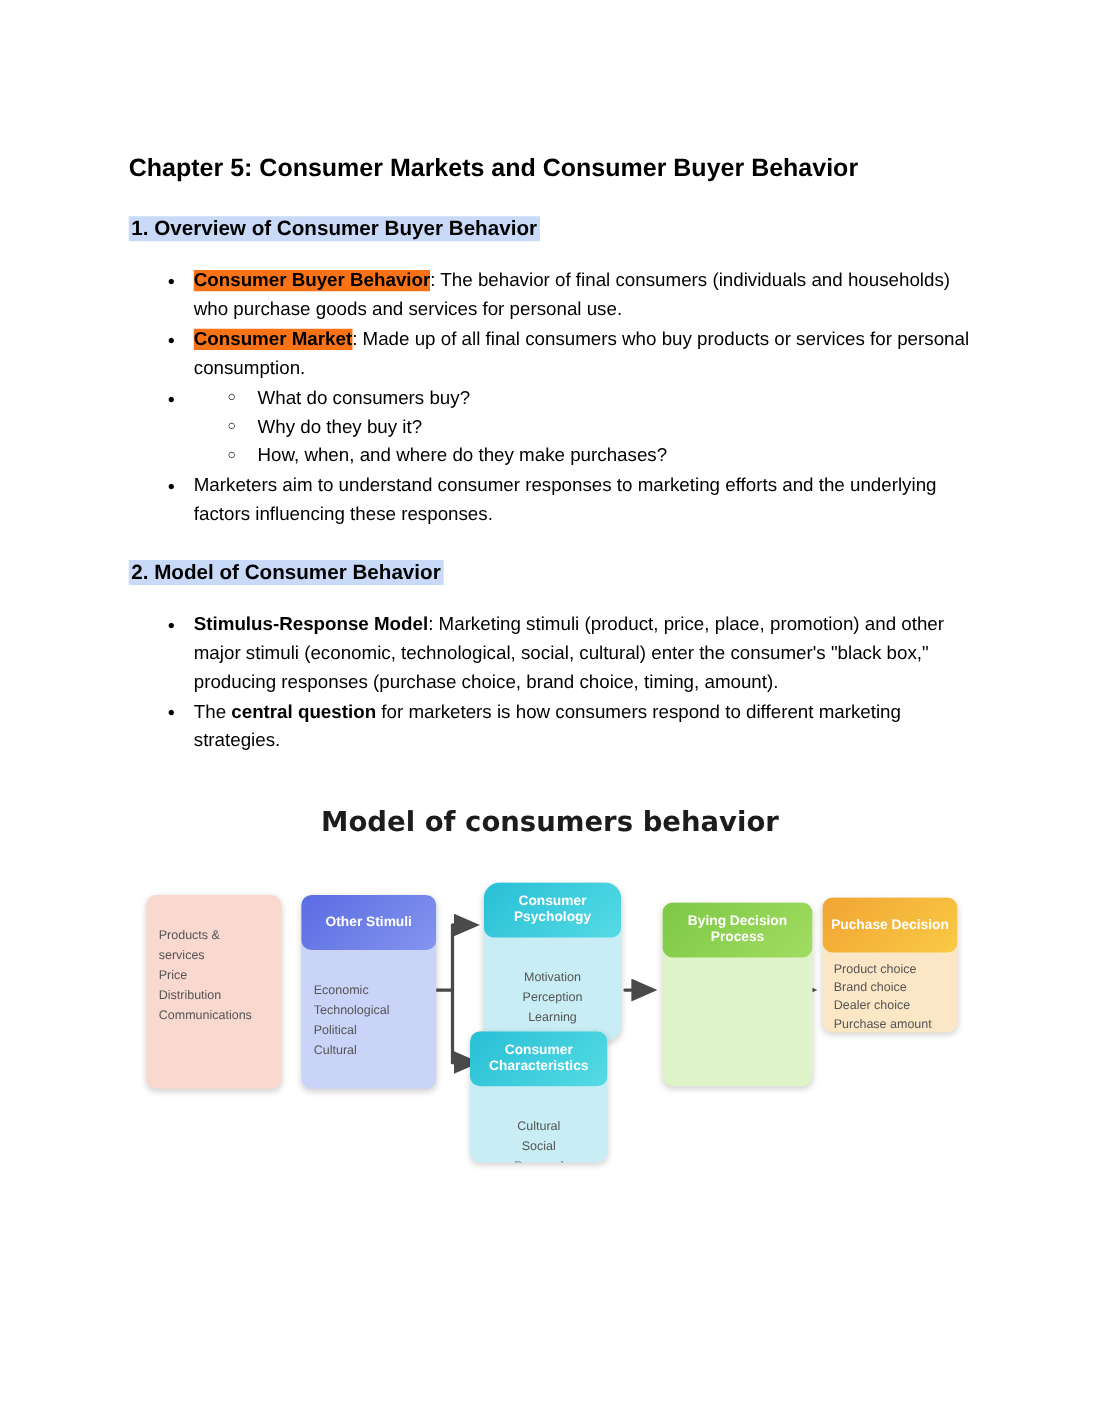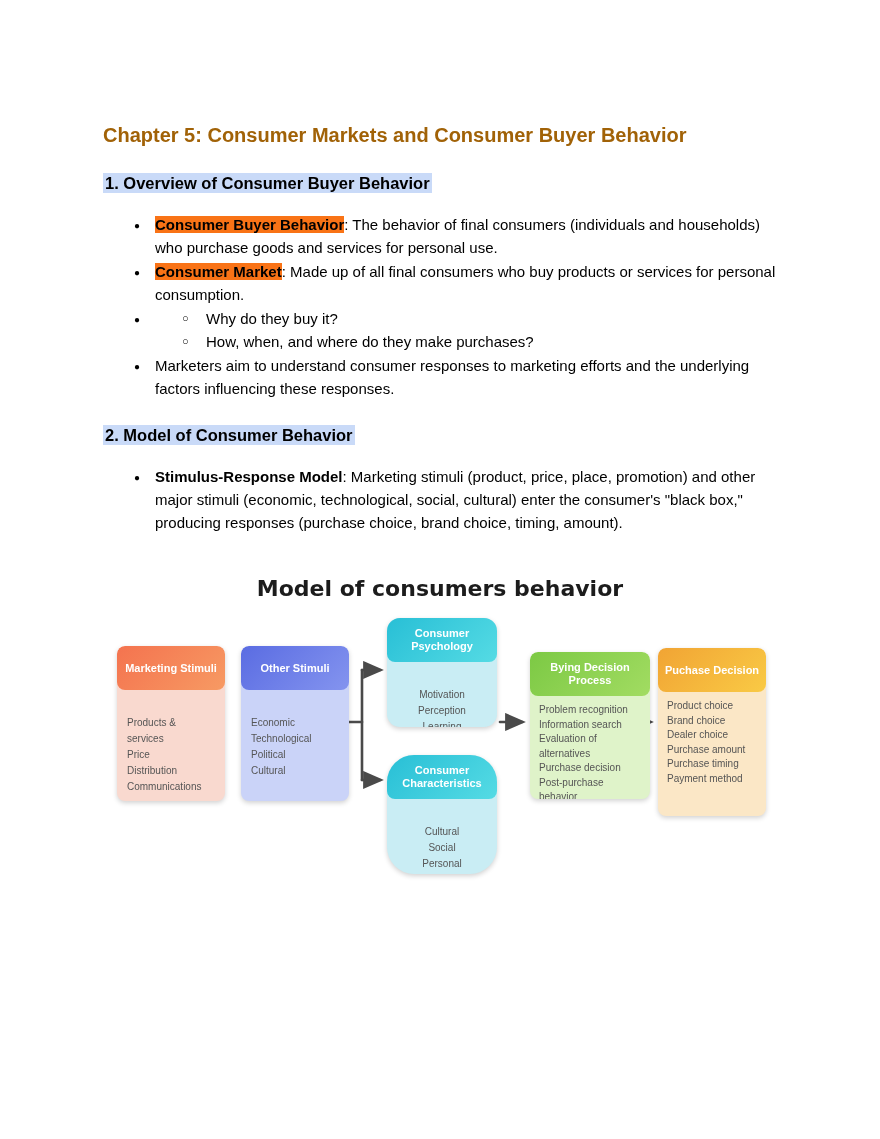--- a/index.html
+++ b/index.html
@@ -3,21 +3,21 @@
 <meta charset="utf-8">
 <style>
   html,body{margin:0;padding:0;background:#fff;}
   body{
     width:880px;height:1139px;position:relative;overflow:hidden;
     font-family:"Liberation Sans","DejaVu Sans",sans-serif;
     color:#000;
   }
   .page{padding:122px 103px 0 103px;}
   h1.doc-title{
-    font-size:20px;line-height:1.3;font-weight:bold;margin:0 0 24px 0;color:#a16207;
+    font-size:20px;line-height:1.3;font-weight:bold;margin:0 0 24px 0;color:#000000;
   }
   h2.sec-heading{
     font-size:16.5px;font-weight:bold;margin:26px 0 20px 0;
   }
   .hl-blue{background:#c9daf8;padding:1px 2px;}
   .hl-yellow{background:#f97316;}
   .bold{font-weight:bold;}
   ul.l1{list-style:none;margin:0 0 6px 0;padding:0 0 0 52px;font-size:15px;line-height:23px;}
   ul.l1 > li{position:relative;margin:0 0 1px 0;}
   ul.l1 > li::before{
@@ -64,31 +64,33 @@
 
   <h1 class="doc-title">Chapter 5: Consumer Markets and Consumer Buyer Behavior</h1>
 
   <h2 class="sec-heading"><span class="hl-blue">1. Overview of Consumer Buyer Behavior</span></h2>
 
   <ul class="l1">
     <li><span class="hl-yellow bold">Consumer Buyer Behavior</span><span>: The behavior of final consumers (individuals and households) who purchase goods and services for personal use.</span></li>
     <li><span class="hl-yellow bold">Consumer Market</span><span>: Made up of all final consumers who buy products or services for personal consumption.</span></li>
     <li>
       <ul class="l2">
+        <li><span>What do consumers buy?</span></li>
         <li><span>Why do they buy it?</span></li>
         <li><span>How, when, and where do they make purchases?</span></li>
       </ul>
     </li>
     <li><span>Marketers aim to understand consumer responses to marketing efforts and the underlying factors influencing these responses.</span></li>
   </ul>
 
   <h2 class="sec-heading"><span class="hl-blue">2. Model of Consumer Behavior</span></h2>
 
   <ul class="l1">
     <li><span class="bold">Stimulus-Response Model</span><span>: Marketing stimuli (product, price, place, promotion) and other major stimuli (economic, technological, social, cultural) enter the consumer's "black box," producing responses (purchase choice, brand choice, timing, amount).</span></li>
+    <li><span>The </span><span class="bold">central question</span><span> for marketers is how consumers respond to different marketing strategies.</span></li>
   </ul>
 
   <div class="diagram">
     <div class="diagram-title">Model of consumers behavior</div>
 
     <svg class="arrows" viewBox="0 0 880 310" xmlns="http://www.w3.org/2000/svg">
       <defs>
         <marker id="ah" markerWidth="9" markerHeight="8" refX="6.5" refY="3.5" orient="auto">
           <path d="M0,0 L8,3.5 L0,7 z" fill="#4a4a4a"></path>
         </marker>
@@ -97,70 +99,62 @@
         <path d="M338 152 H 362"></path>
         <path d="M362 100 V 210"></path>
         <path d="M362 100 H 380" marker-end="url(#ah)"></path>
         <path d="M362 210 H 380" marker-end="url(#ah)"></path>
         <path d="M500 152 H 522" marker-end="url(#ah)"></path>
         <path d="M642 152 H 650" marker-end="url(#ah)"></path>
       </g>
     </svg>
 
     <div class="dbox" style="left: 117px; top: 76px; width: 108px; height: 155px; --h1: #f4734f; --h2: #f79a63; --body: #f9d9cf;">
-      <div class="dbox-header">Marketing Stimuli</div>
       <div class="dbox-body">
         <div>Products &amp; services</div>
         <div>Price</div>
         <div>Distribution</div>
         <div>Communications</div>
       </div>
     </div>
 
     <div class="dbox" style="left: 228px; top: 76px; width: 108px; height: 155px; margin-left: 13px; --h1: #5a6ce2; --h2: #8494ef; --body: #cad3f8;">
       <div class="dbox-header">Other Stimuli</div>
       <div class="dbox-body">
         <div>Economic</div>
         <div>Technological</div>
         <div>Political</div>
         <div>Cultural</div>
       </div>
     </div>
 
-    <div class="dbox" style="left: 387px; top: 48px; width: 110px; height: 109px; border-radius: 13px; --h1: #28bfd6; --h2: #55dbe4; --body: #c9edf4;">
+    <div class="dbox" style="left: 387px; top: 66px; width: 110px; height: 127px; border-radius: 13px; --h1: #28bfd6; --h2: #55dbe4; --body: #c9edf4;">
       <div class="dbox-header">Consumer Psychology</div>
       <div class="dbox-body centered">
         <div>Motivation</div>
         <div>Perception</div>
         <div>Learning</div>
         <div>Memory</div>
       </div>
     </div>
 
-    <div class="dbox" style="left: 387px; top: 185px; width: 110px; height: 119px; border-radius: 27px; --h1: #28bfd6; --h2: #55dbe4; --body: #c9edf4;">
+    <div class="dbox" style="left: 376px; top: 185px; width: 110px; height: 105px; --h1: #28bfd6; --h2: #55dbe4; --body: #c9edf4;">
       <div class="dbox-header">Consumer Characteristics</div>
       <div class="dbox-body centered">
         <div>Cultural</div>
         <div>Social</div>
         <div>Personal</div>
       </div>
     </div>
 
     <div class="dbox" style="left: 530px; top: 82px; width: 120px; height: 147px; --h1: #7cc944; --h2: #a2dc62; --body: #dff3c9;">
       <div class="dbox-header">Bying Decision Process</div>
-      <div class="dbox-body tight">
-        <div>Problem recognition</div>
-        <div>Information search</div>
-        <div>Evaluation of alternatives</div>
-        <div>Purchase decision</div>
-        <div>Post-purchase behavior</div>
-      </div>
     </div>
 
-    <div class="dbox" style="left: 658px; top: 78px; width: 108px; height: 168px; --h1: #f1a434; --h2: #f9ca45; --body: #fbe7c6;">
+    <div class="dbox" style="left: 658px; top: 78px; width: 108px; height: 108px; --h1: #f1a434; --h2: #f9ca45; --body: #fbe7c6;">
       <div class="dbox-header">Puchase Decision</div>
       <div class="dbox-body tight">
         <div>Product choice</div>
         <div>Brand choice</div>
         <div>Dealer choice</div>
         <div>Purchase amount</div>
         <div>Purchase timing</div>
         <div>Payment method</div>
       </div>
     </div>

